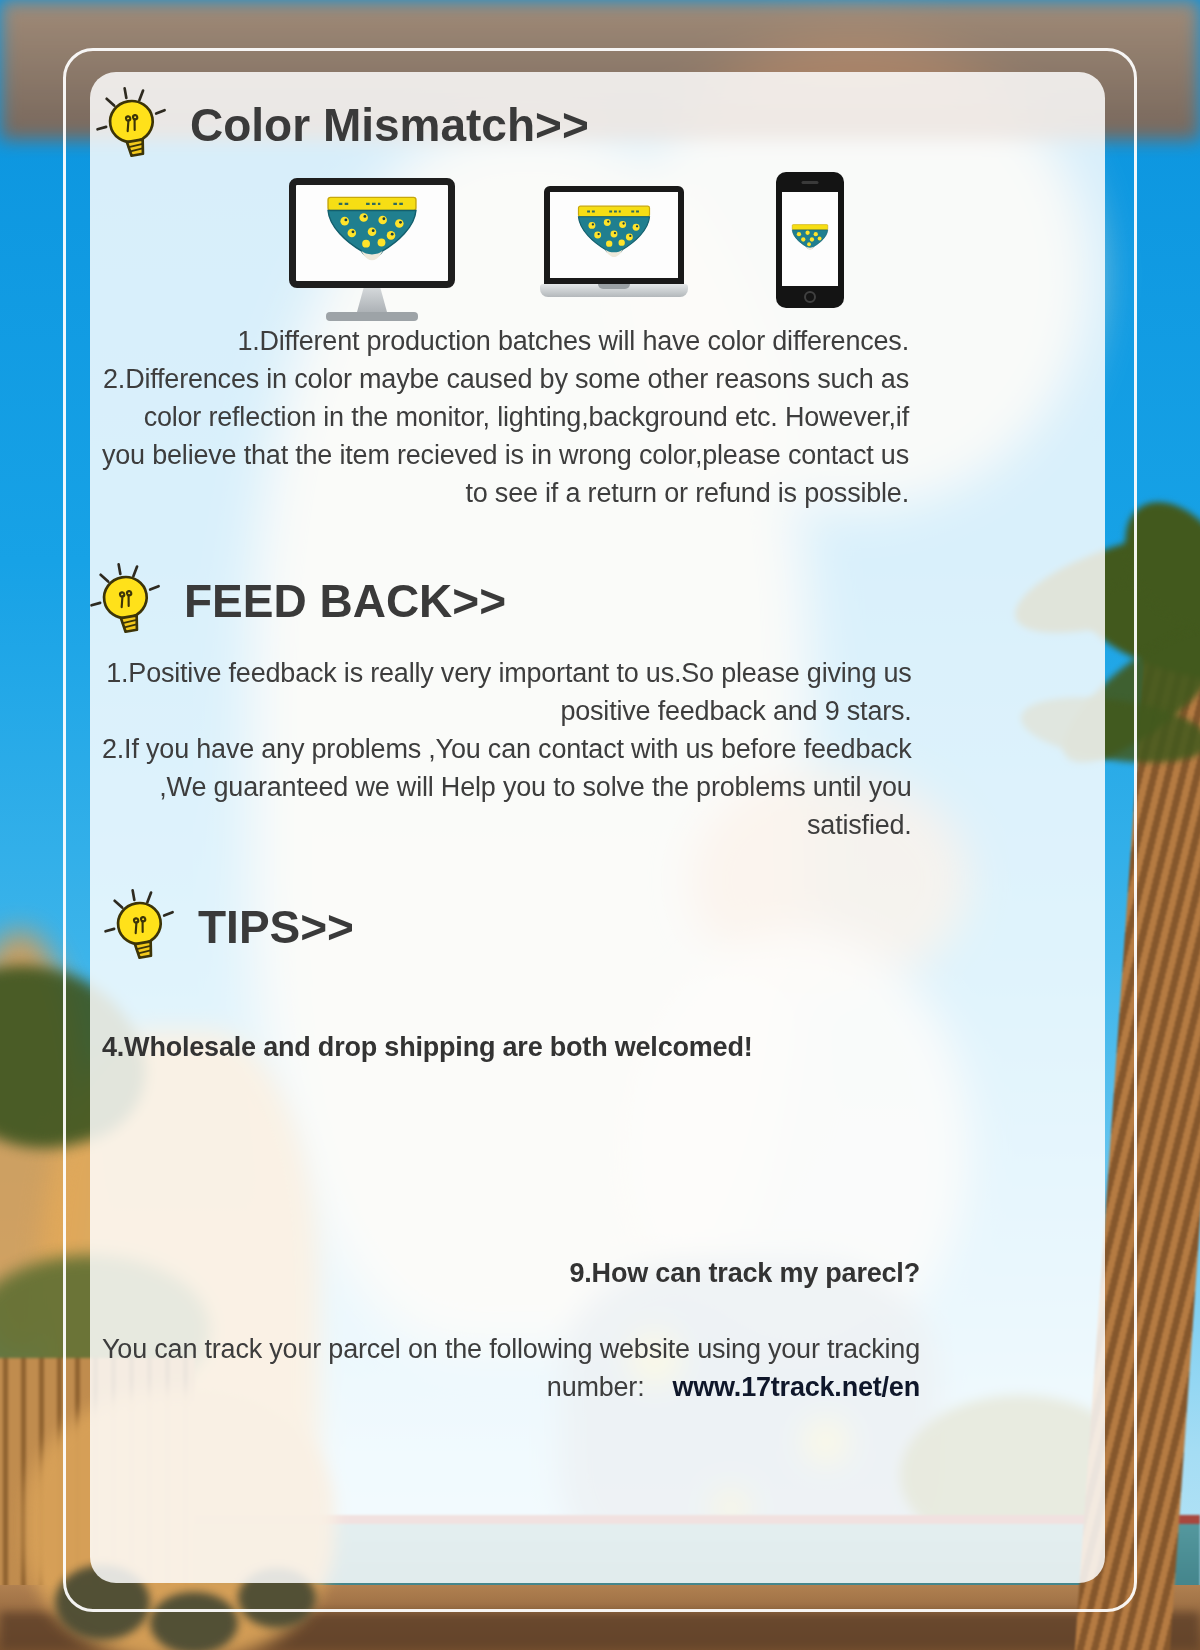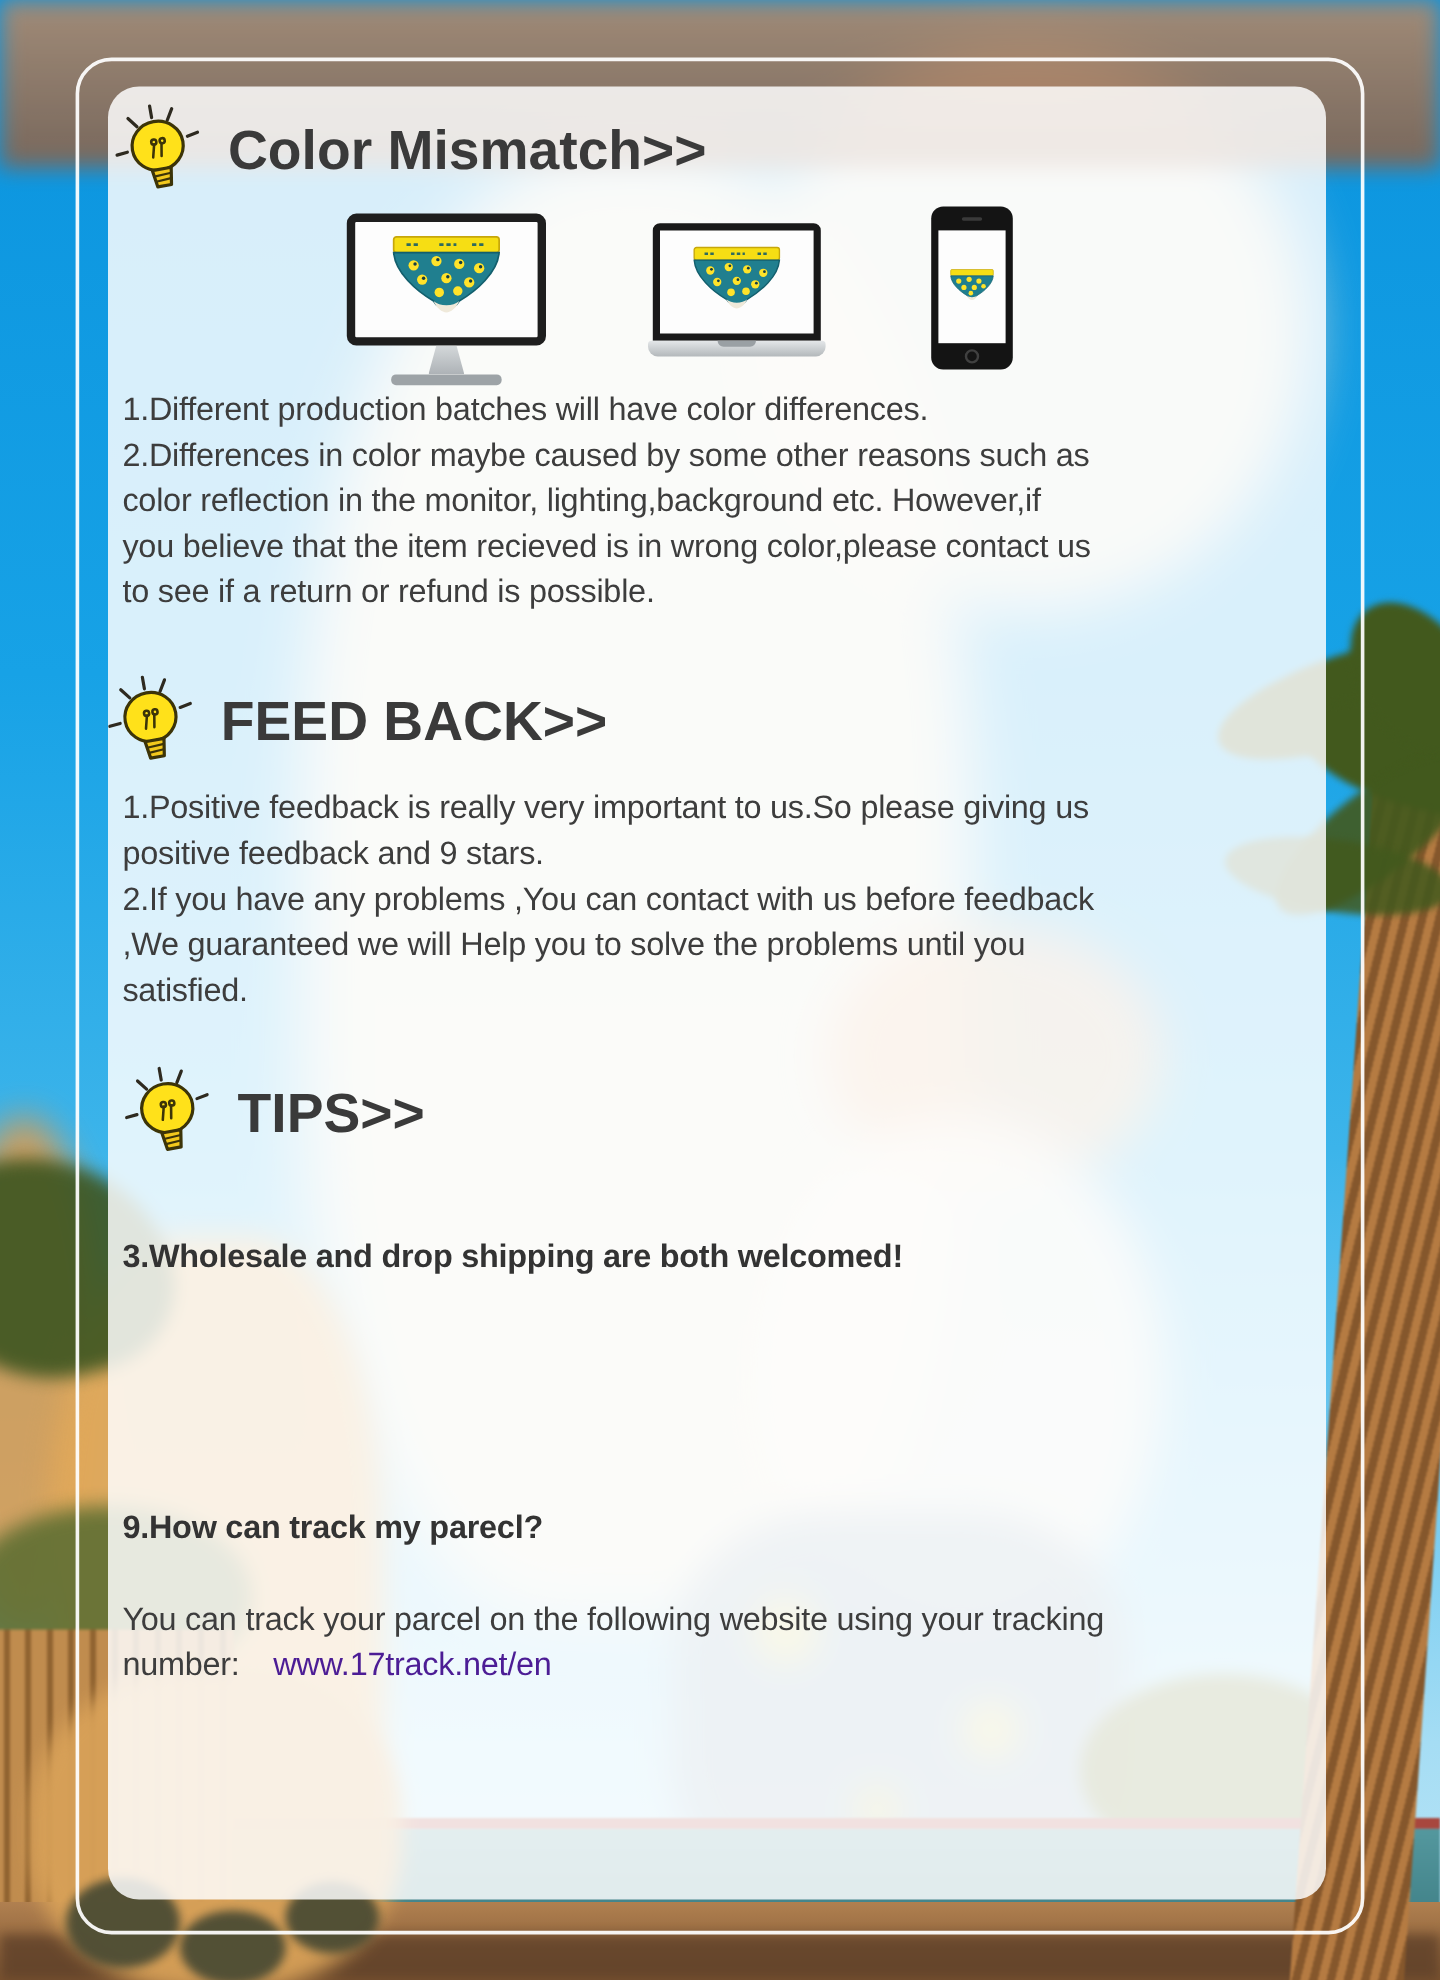--- a/index.html
+++ b/index.html
@@ -1,17 +1,17 @@
 <!DOCTYPE html>
 <html><head>
 <meta charset="utf-8">
 <style>
   html,body{margin:0;padding:0;}
   body{width:1200px;height:1650px;overflow:hidden;font-family:"Liberation Sans","DejaVu Sans",sans-serif;}
-  .page{position:relative;width:1200px;height:1650px;overflow:hidden;background:#0d9ae1;}
+  .page{position:relative;width:1200px;height:1650px;overflow:hidden;background:#0d9ae1;text-align:right;}
 
   
   .photo{position:absolute;inset:0;overflow:hidden;}
   .sky{position:absolute;inset:0;
        background:linear-gradient(180deg,#0a93de 0%,#17a2e6 34%,#3cb4ea 58%,#74cbf1 76%,#a5ddf4 88%,#bfe6f6 100%);}
   .blob{position:absolute;border-radius:50%;}
   .statue-body{left:250px;top:120px;width:560px;height:1230px;background:#f1e9d8;opacity:.92;filter:blur(26px);border-radius:45% 45% 38% 38%;}
   .statue-head{left:620px;top:40px;width:470px;height:470px;background:#eee7d6;opacity:.9;filter:blur(24px);}
   .statue-arm-left{left:-45px;top:930px;width:130px;height:430px;background:#e09a4a;opacity:.85;filter:blur(14px);}
   .statue-leg{left:40px;top:1030px;width:280px;height:640px;background:#e2a858;opacity:.95;filter:blur(12px);border-radius:40%;}
@@ -61,21 +61,21 @@
   .head1{left:92px;top:82px;}
   .head2{left:86px;top:558px;}
   .head3{left:100px;top:884px;}
 
   .para{position:absolute;left:102px;font-size:27px;line-height:38px;color:#3d3d3d;white-space:pre-line;letter-spacing:-0.2px;}
   .p1{top:322px;}
   .p2{top:654px;}
   .p3{top:990px;}
   .p4{top:1216px;}
   .bold-line{font-weight:700;color:#333;}
-  .link-bold{font-weight:400;color:#4c1d95;margin-left:28px;}
+  .link-bold{font-weight:700;color:#0f172a;margin-left:28px;}
 
   
   .device{position:absolute;}
   .monitor{left:289px;top:178px;width:166px;}
   .m-screen{height:96px;background:#fdfdfd;border:7px solid #1e1e1e;border-radius:8px;
             display:flex;align-items:center;justify-content:center;}
   .m-neck{width:30px;height:24px;margin:0 auto;background:linear-gradient(#d4d8da,#adb2b6);
           clip-path:polygon(22% 0,78% 0,100% 100%,0 100%);}
   .m-base{width:92px;height:9px;margin:0 auto;background:#9da3a7;border-radius:4px;}
   .laptop{left:540px;top:186px;width:148px;}
@@ -294,21 +294,21 @@
         </g>
         <path d="M36,66 h18 l-2.5,16 h-13 z" fill="#f3c91c" stroke="#3c3408" stroke-width="3" stroke-linejoin="round"></path>
         <line x1="36" y1="72" x2="53" y2="71" stroke="#3c3408" stroke-width="2"></line>
         <line x1="37" y1="77" x2="52" y2="76" stroke="#3c3408" stroke-width="2"></line>
       </g>
     </svg>
     <div class="sec-title">TIPS&gt;&gt;</div>
   </div>
 
   <div class="para p3">
-    <div class="bold-line">3.Wholesale and drop shipping are both welcomed!</div>
+    <div class="bold-line">4.Wholesale and drop shipping are both welcomed!</div>
   </div>
 
   <div class="para p4">
     <div class="bold-line">9.How can track my parecl?</div>
     <div><span>You can track your parcel on the following website using your tracking
 number:</span><span class="link-bold">www.17track.net/en</span></div>
   </div>
 
 </div>
 

